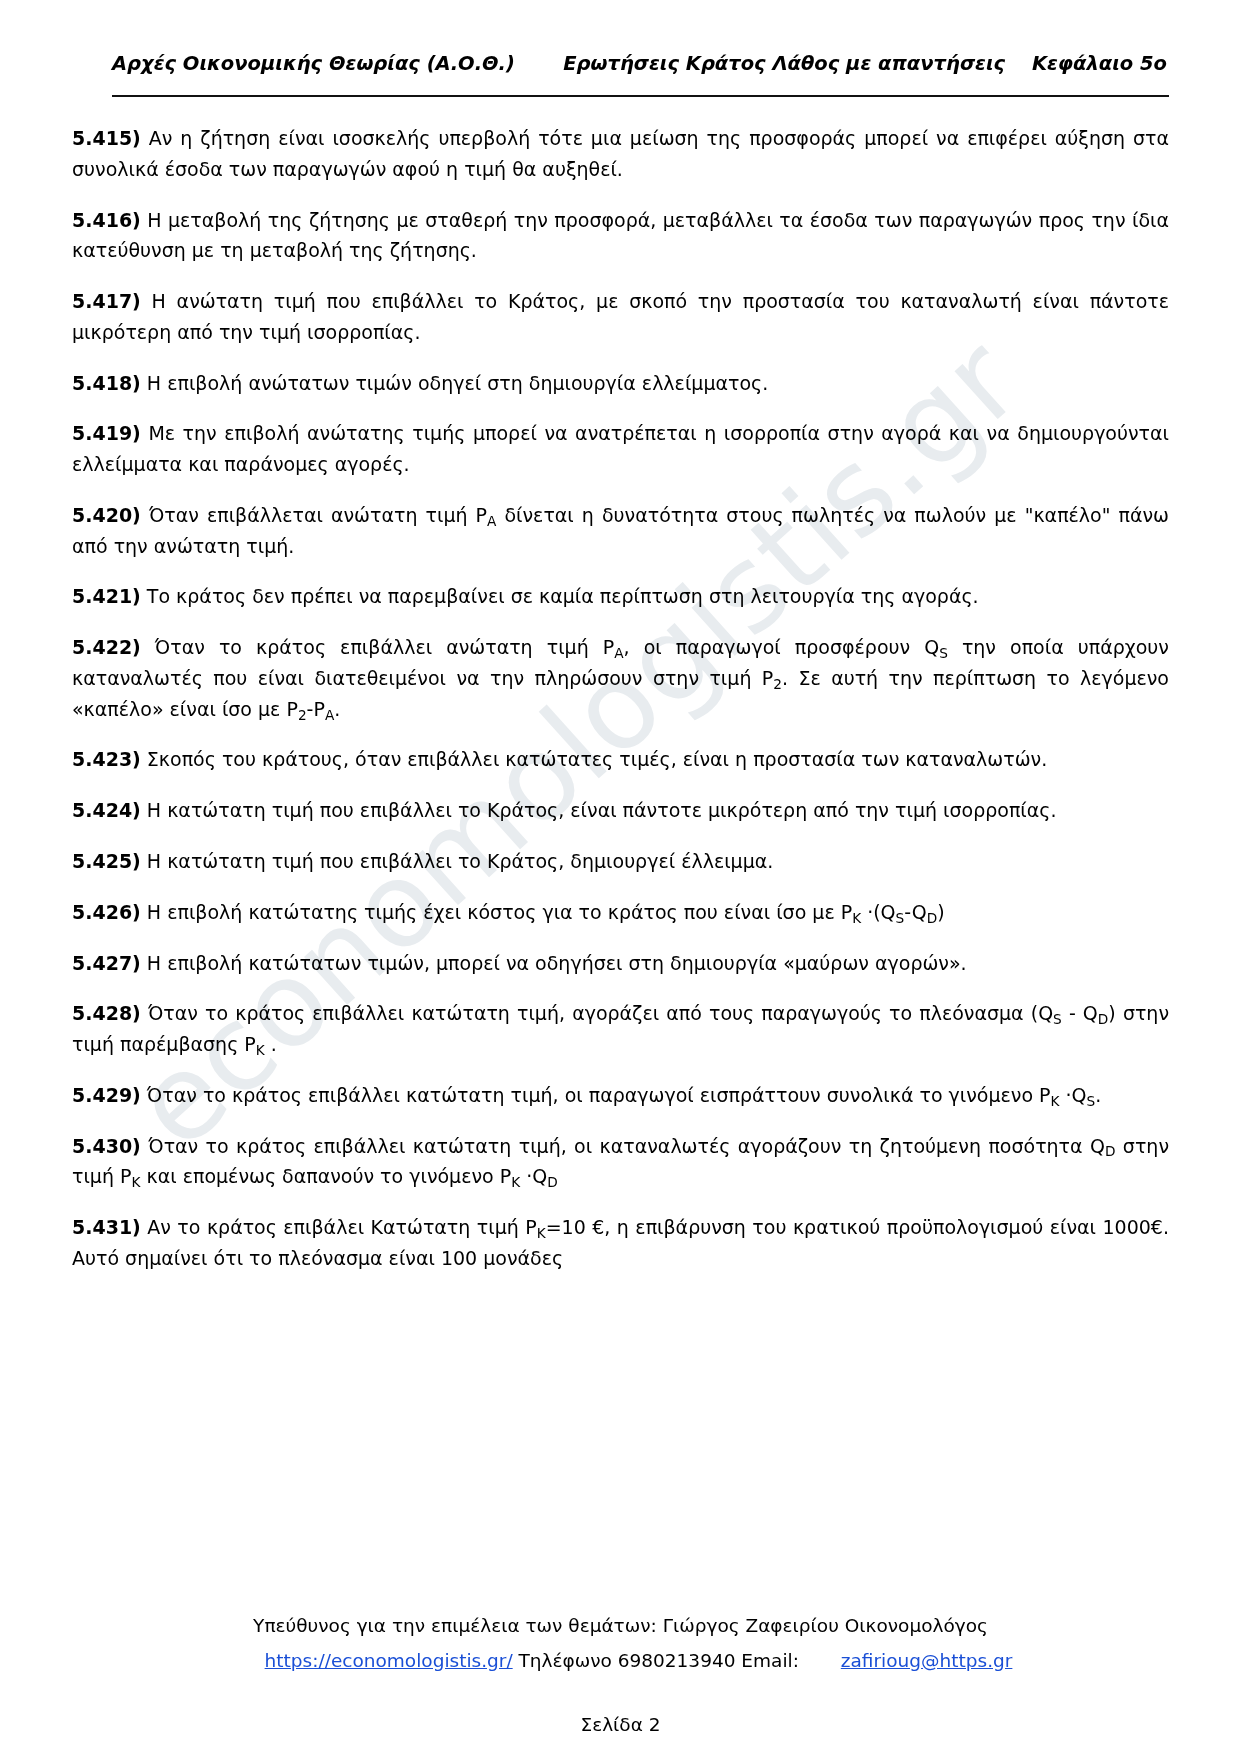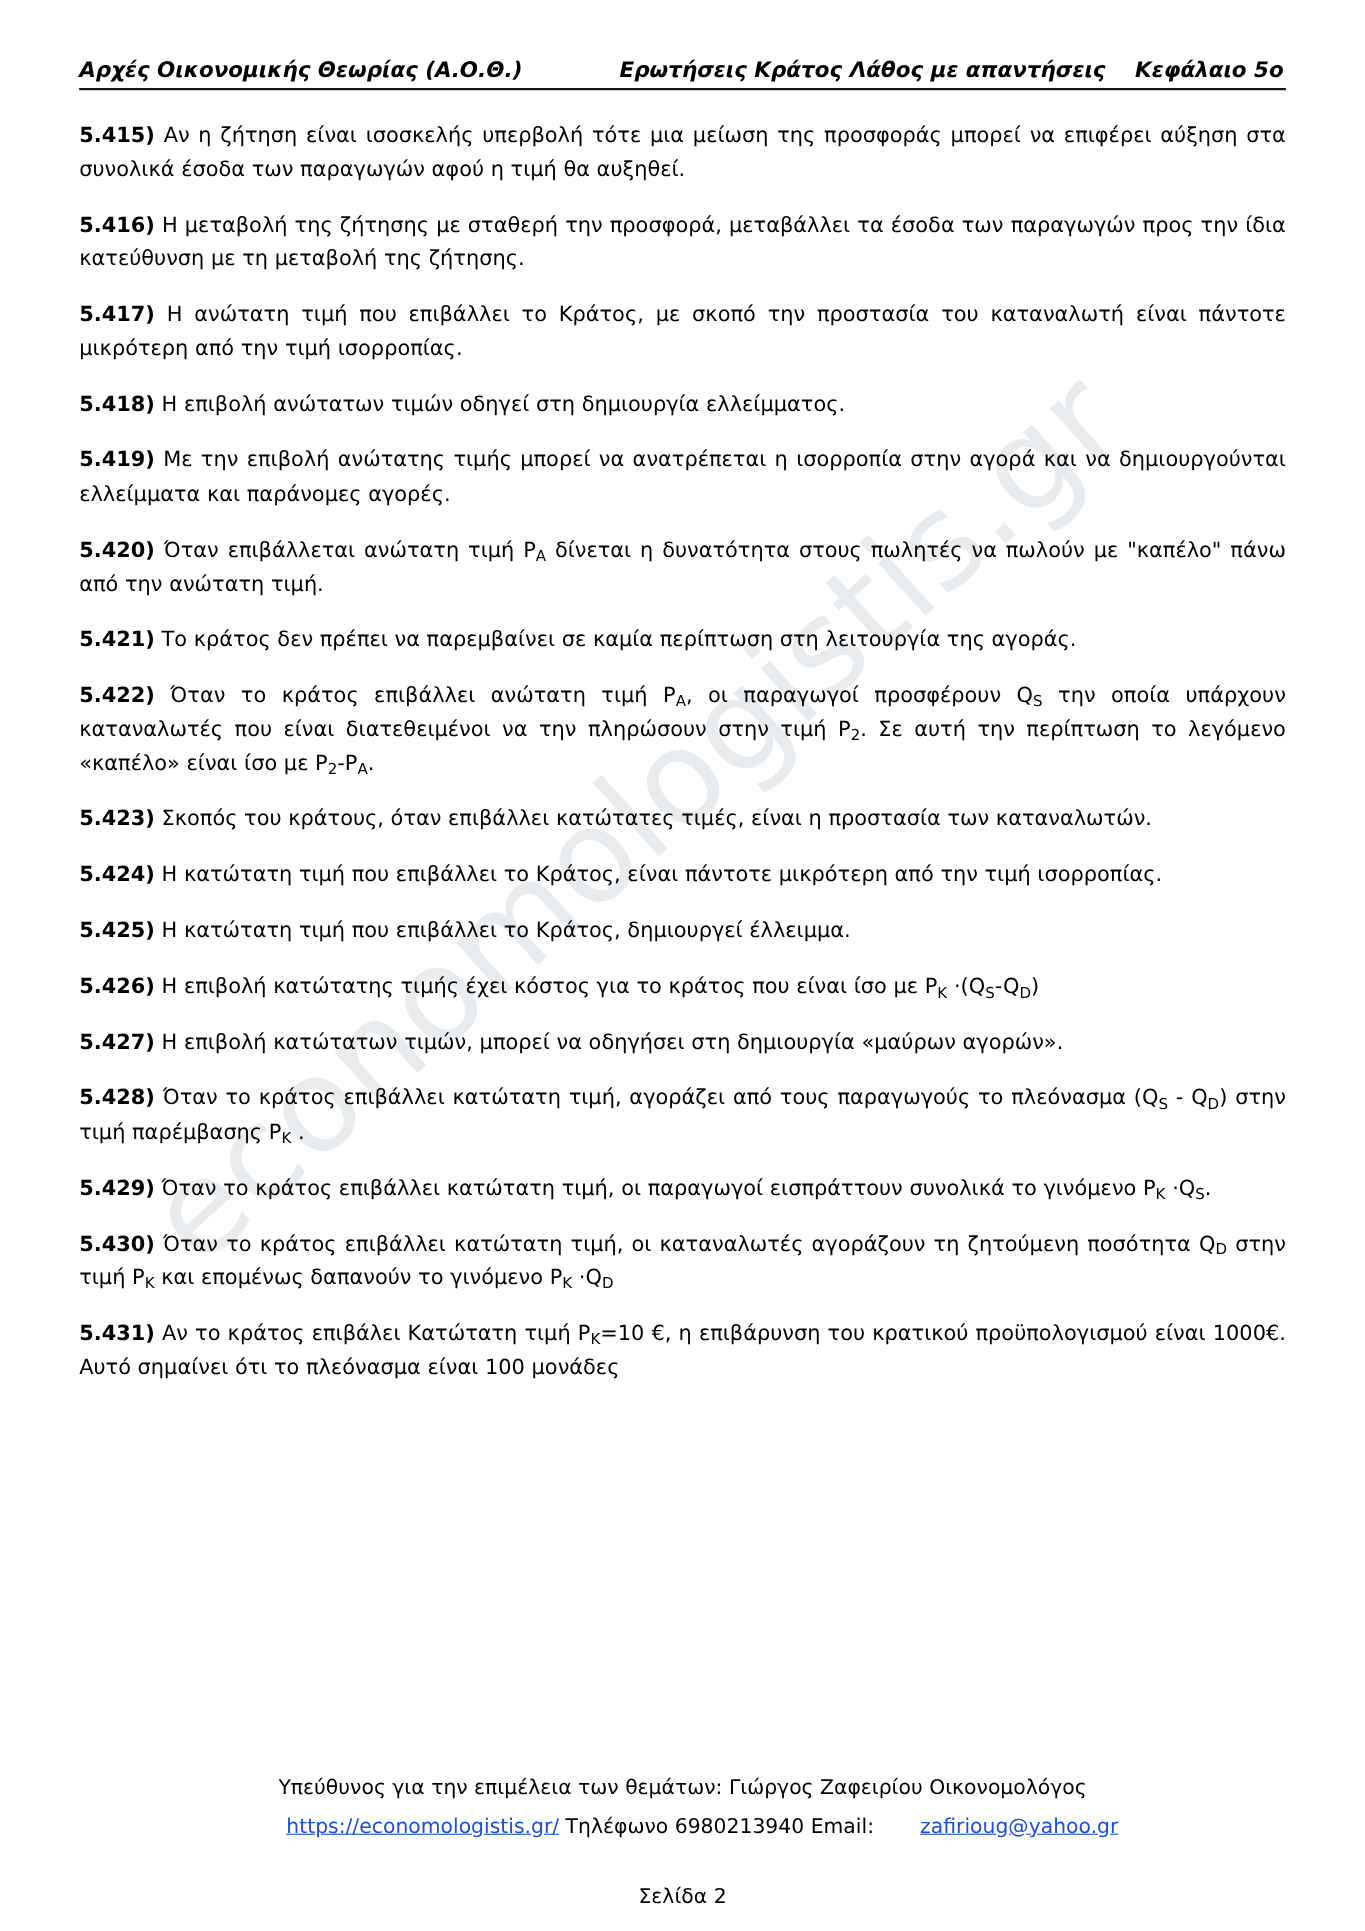--- a/index.html
+++ b/index.html
@@ -51,21 +51,22 @@
   .doc-header {
     position: relative;
     z-index: 2;
     display: flex;
     justify-content: space-between;
     align-items: baseline;
     font-weight: bold;
     font-style: italic;
     font-size: 19.5px;
     border-bottom: 2px solid #111;
-    padding-bottom: 5px;
+    padding-bottom: 20px;
+    margin-left: 40px;
   }
   .doc-header .left {
     white-space: nowrap;
   }
   .doc-header .right {
     white-space: nowrap;
     padding-right: 2px;
   }
   .doc-header .right .chapter {
     margin-left: 20px;
@@ -212,19 +213,19 @@
       <span class="txt">Αν το κράτος επιβάλει Κατώτατη τιμή P<sub>Κ</sub>=10 €, η επιβάρυνση του κρατικού προϋπολογισμού είναι 1000€. Αυτό σημαίνει ότι το πλεόνασμα είναι 100 μονάδες</span>
     </div>
   </div>
 
   <div class="doc-footer">
     <div class="line1">Υπεύθυνος για την επιμέλεια των θεμάτων: Γιώργος Ζαφειρίου Οικονομολόγος</div>
     <div class="line2">
       <a href="#">https://economologistis.gr/</a>
       <span>Τηλέφωνο 6980213940</span>
       <span>Email:</span>
-      <a href="#">zafirioug@yahoo.gr</a>
+      <a href="#">zafirioug@https.gr</a>
     </div>
   </div>
 
   <div class="page-number">Σελίδα 2</div>
 
 </div>
 
 </body></html>

